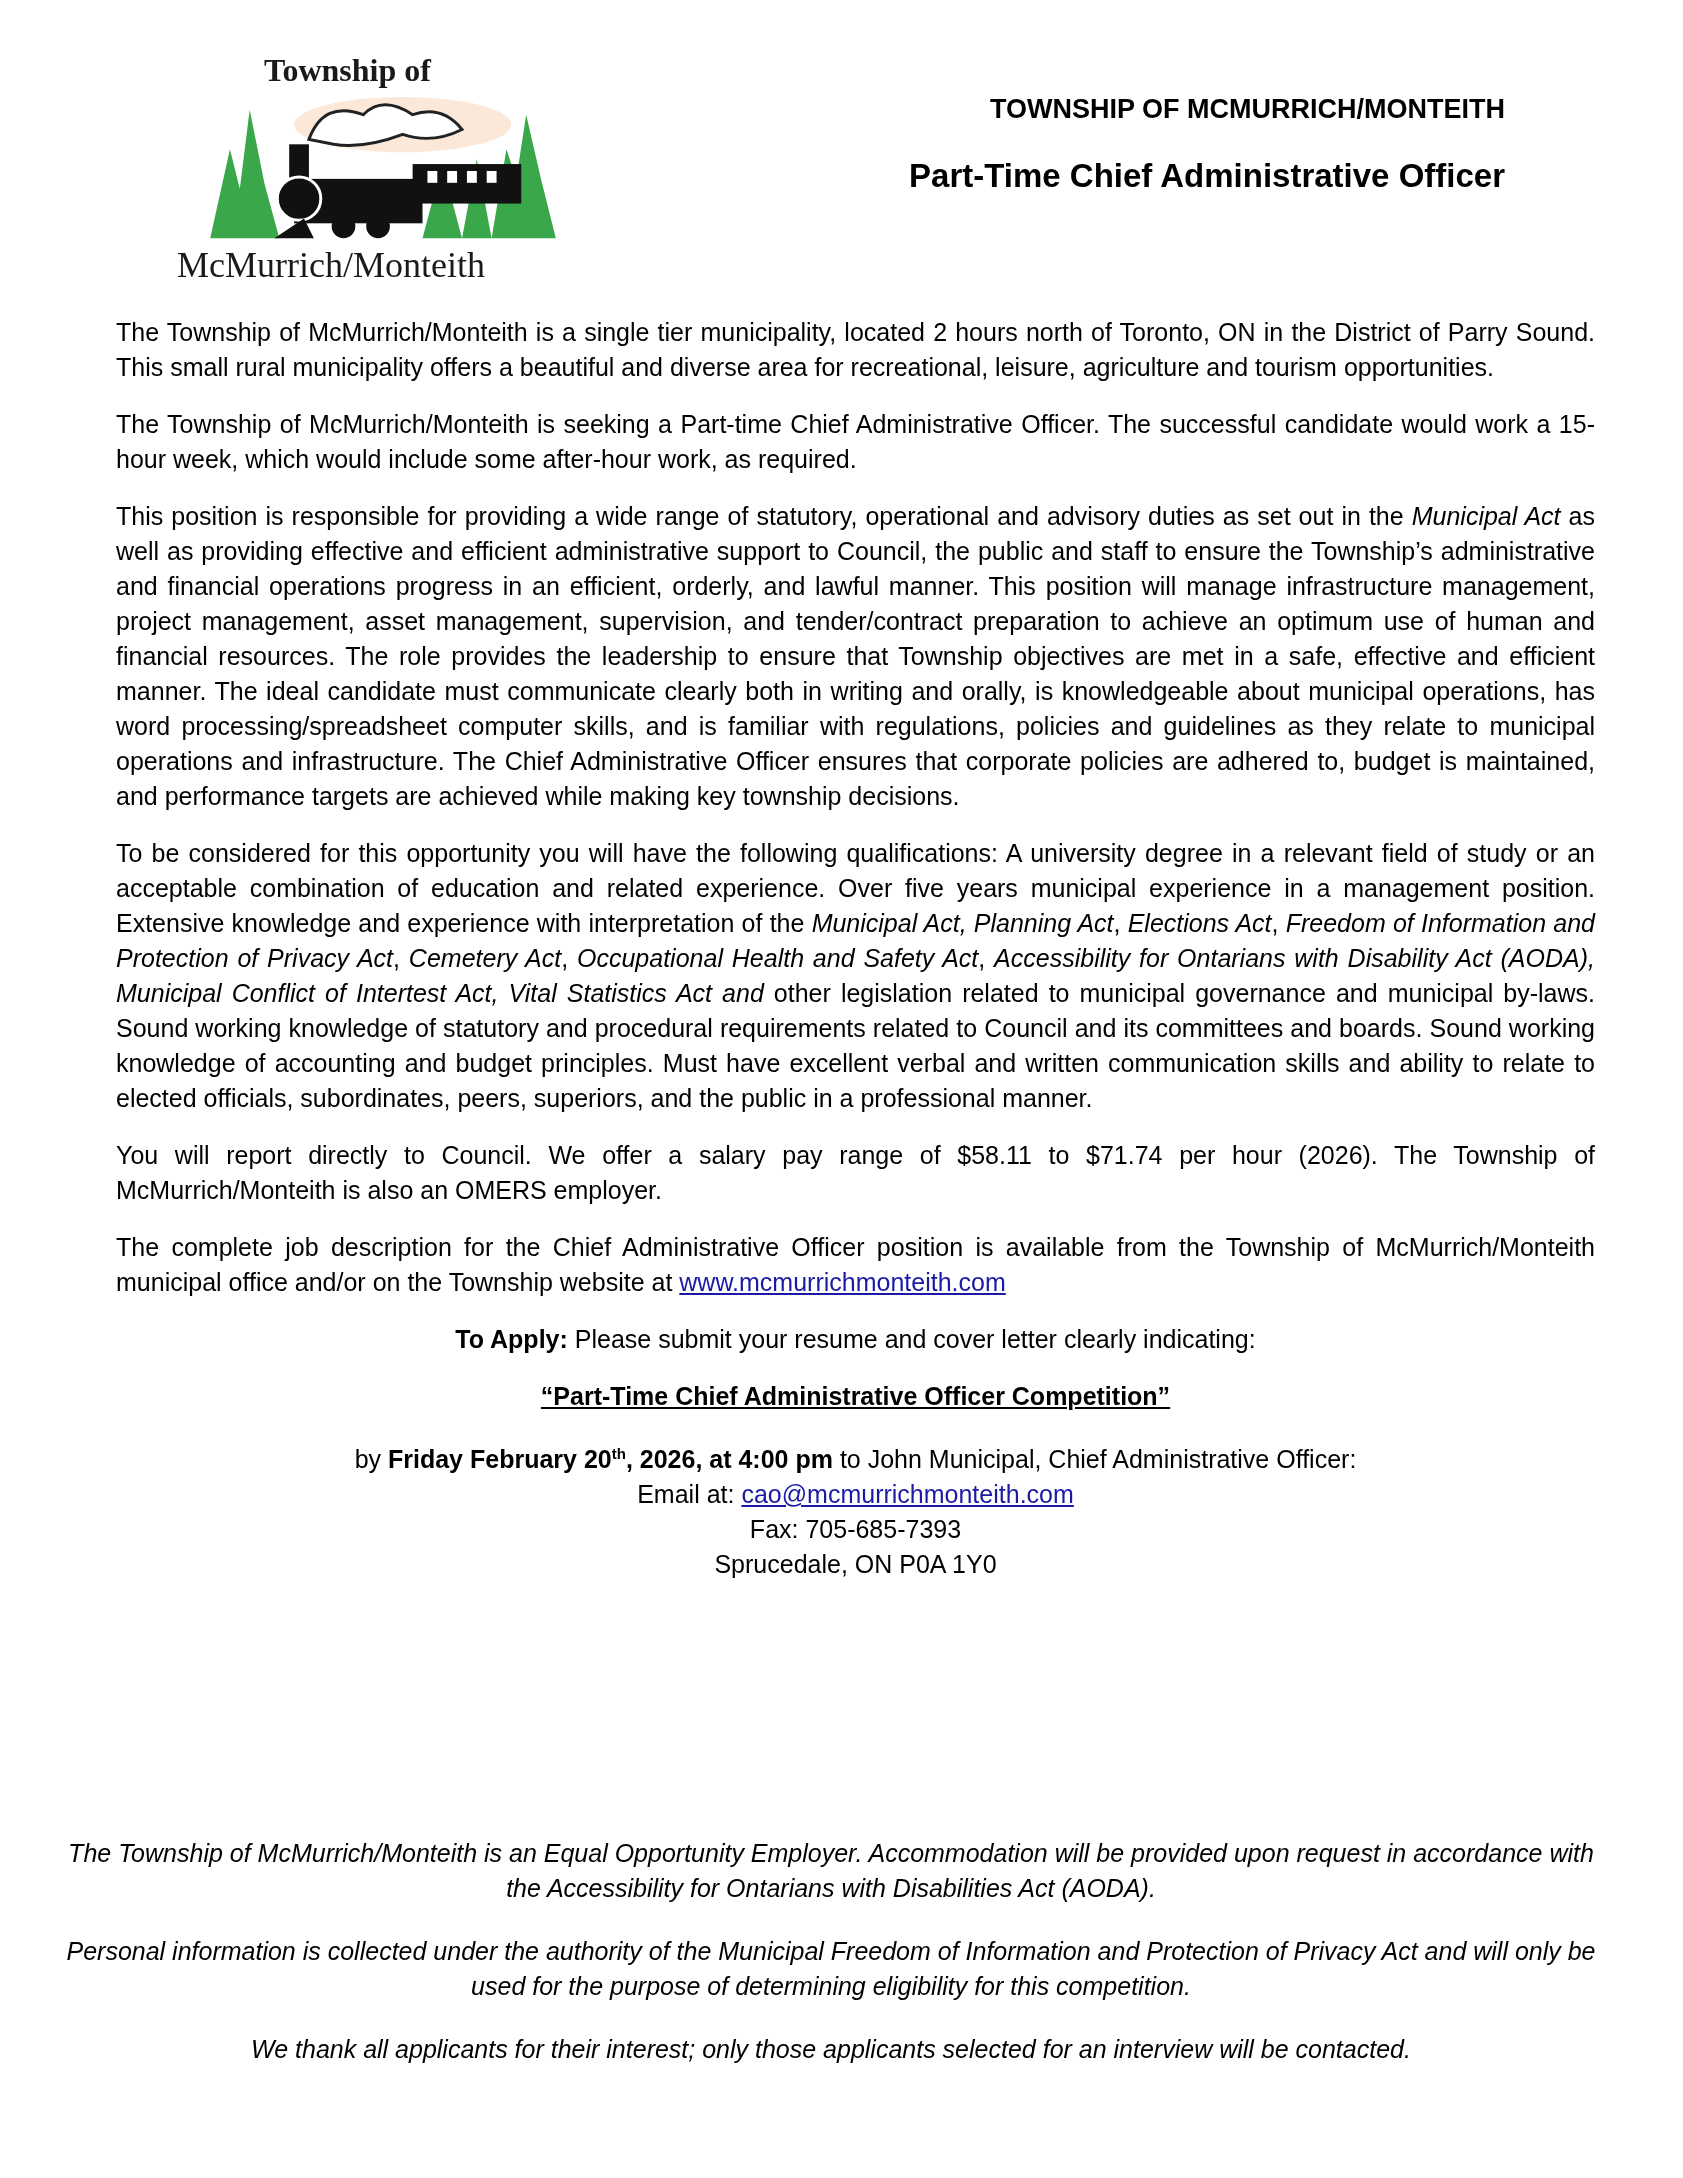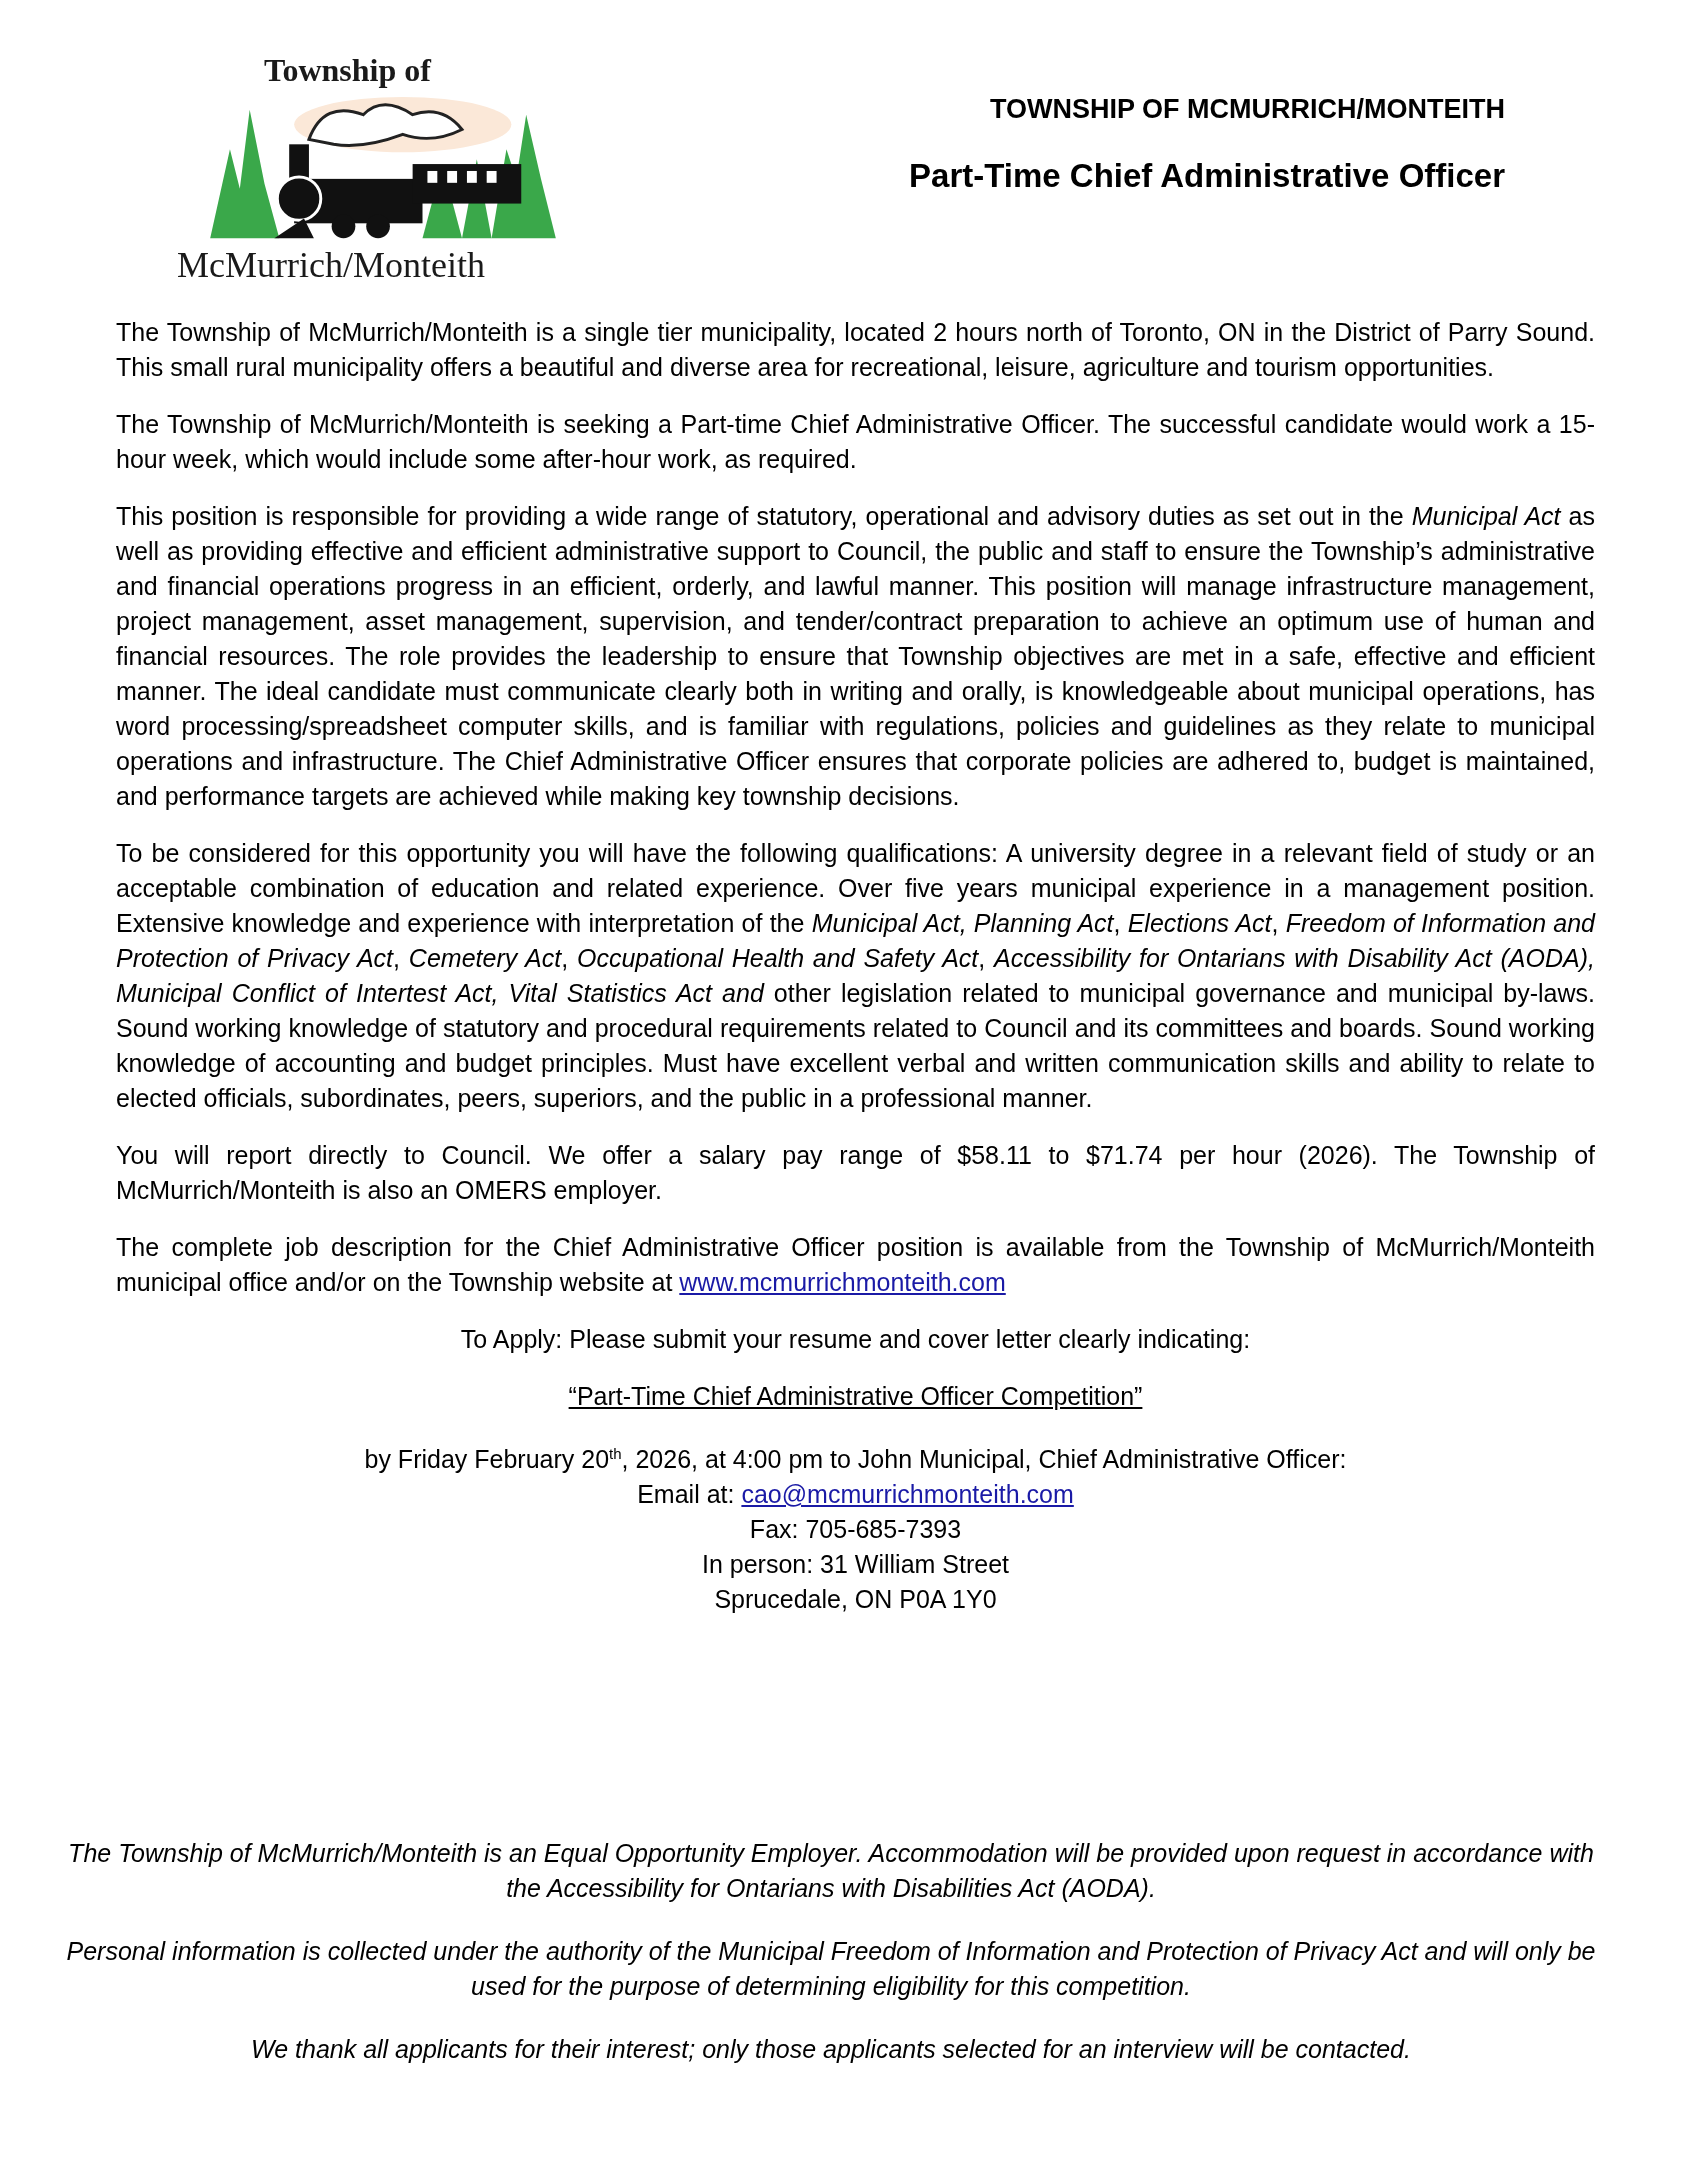--- a/index.html
+++ b/index.html
@@ -12,21 +12,21 @@
                  font-weight: normal; font-size: 36px; color: #1a1a1a; white-space: nowrap; }
   .logo-art { position: absolute; left: 30px; top: 40px; width: 356px; height: 158px; }
   .header { position: absolute; left: 693px; top: 91px; width: 812px; text-align: right; }
   .hdr-line { font-weight: bold; font-size: 27px; line-height: 36px; }
   .hdr-title { font-weight: bold; font-size: 33px; margin-top: 30px; }
   .body { position: absolute; left: 116px; top: 315px; width: 1479px; font-size: 25px; line-height: 35px; }
   .p { text-align: justify; margin: 0 0 22px 0; }
   .center { text-align: center; }
   .link { color: #1a1aa6; text-decoration: underline; }
   .it { font-style: italic; }
-  .b { font-weight: normal; }
+  .b { font-weight: bold; }
   .u { text-decoration: underline; }
   sup { font-size: 15px; line-height: 0; }
   .footer { position: absolute; left: 59px; top: 1836px; width: 1544px; font-size: 25px; line-height: 35px;
             font-style: italic; text-align: center; }
   .footer p { margin: 0 0 28px 0; }
 </style>
 </head>
 <body>
 
 <div class="logo">
@@ -64,21 +64,20 @@
   <p class="p"><span>This position is responsible for providing a wide range of statutory, operational and advisory duties as set out in the </span><span class="it">Municipal Act</span><span> as well as providing effective and efficient administrative support to Council, the public and staff to ensure the Township’s administrative and financial operations progress in an efficient, orderly, and lawful manner. This position will manage infrastructure management, project management, asset management, supervision, and tender/contract preparation to achieve an optimum use of human and financial resources.  The role provides the leadership to ensure that Township objectives are met in a safe, effective and efficient manner. The ideal candidate must communicate clearly both in writing and orally, is knowledgeable about municipal operations, has word processing/spreadsheet computer skills, and is familiar with regulations, policies and guidelines as they relate to municipal operations and infrastructure. The Chief Administrative Officer ensures that corporate policies are adhered to, budget is maintained, and performance targets are achieved while making key township decisions.</span></p>
   <p class="p"><span>To be considered for this opportunity you will have the following qualifications: A university degree in a relevant field of study or an acceptable combination of education and related experience. Over five years municipal experience in a management position. Extensive knowledge and experience with interpretation of the </span><span class="it">Municipal Act, Planning Act</span><span>, </span><span class="it">Elections Act</span><span>, </span><span class="it">Freedom of Information and Protection of Privacy Act</span><span>, </span><span class="it">Cemetery Act</span><span>, </span><span class="it">Occupational Health and Safety Act</span><span>, </span><span class="it">Accessibility for Ontarians with Disability Act (AODA), Municipal Conflict of Intertest Act, Vital Statistics Act and</span><span> other legislation related to municipal governance and municipal by-laws. Sound working knowledge of statutory and procedural requirements related to Council and its committees and boards. Sound working knowledge of accounting and budget principles. Must have excellent verbal and written communication skills and ability to relate to elected officials, subordinates, peers, superiors, and the public in a professional manner.</span></p>
   <p class="p">You will report directly to Council. We offer a salary pay range of $58.11 to $71.74 per hour (2026).  The Township of McMurrich/Monteith is also an OMERS employer.</p>
   <p class="p"><span>The complete job description for the Chief Administrative Officer position is available from the Township of McMurrich/Monteith municipal office and/or on the Township website at </span><a class="link">www.mcmurrichmonteith.com</a></p>
   <p class="center" style="margin:0 0 22px 0"><span class="b">To Apply:</span><span> Please submit your resume and cover letter clearly indicating:</span></p>
   <p class="center b u" style="margin:0 0 28px 0">“Part-Time Chief Administrative Officer Competition”</p>
   <div class="center">
     <div><span>by </span><span class="b">Friday February 20</span><sup class="b">th</sup><span class="b">, 2026, at 4:00 pm</span><span> to John Municipal, Chief Administrative Officer:</span></div>
     <div><span>Email at:  </span><a class="link">cao@mcmurrichmonteith.com</a></div>
     <div>Fax:  705-685-7393</div>
-    <div>In person:  31 William Street</div>
     <div>Sprucedale, ON P0A 1Y0</div>
   </div>
 </div>
 
 <div class="footer">
   <p>The Township of McMurrich/Monteith is an Equal Opportunity Employer.  Accommodation will be provided upon request in accordance with the Accessibility for Ontarians with Disabilities Act (AODA).</p>
   <p>Personal information is collected under the authority of the Municipal Freedom of Information and Protection of Privacy Act and will only be used for the purpose of determining eligibility for this competition.</p>
   <p>We thank all applicants for their interest; only those applicants selected for an interview will be contacted.</p>
 </div>
 

